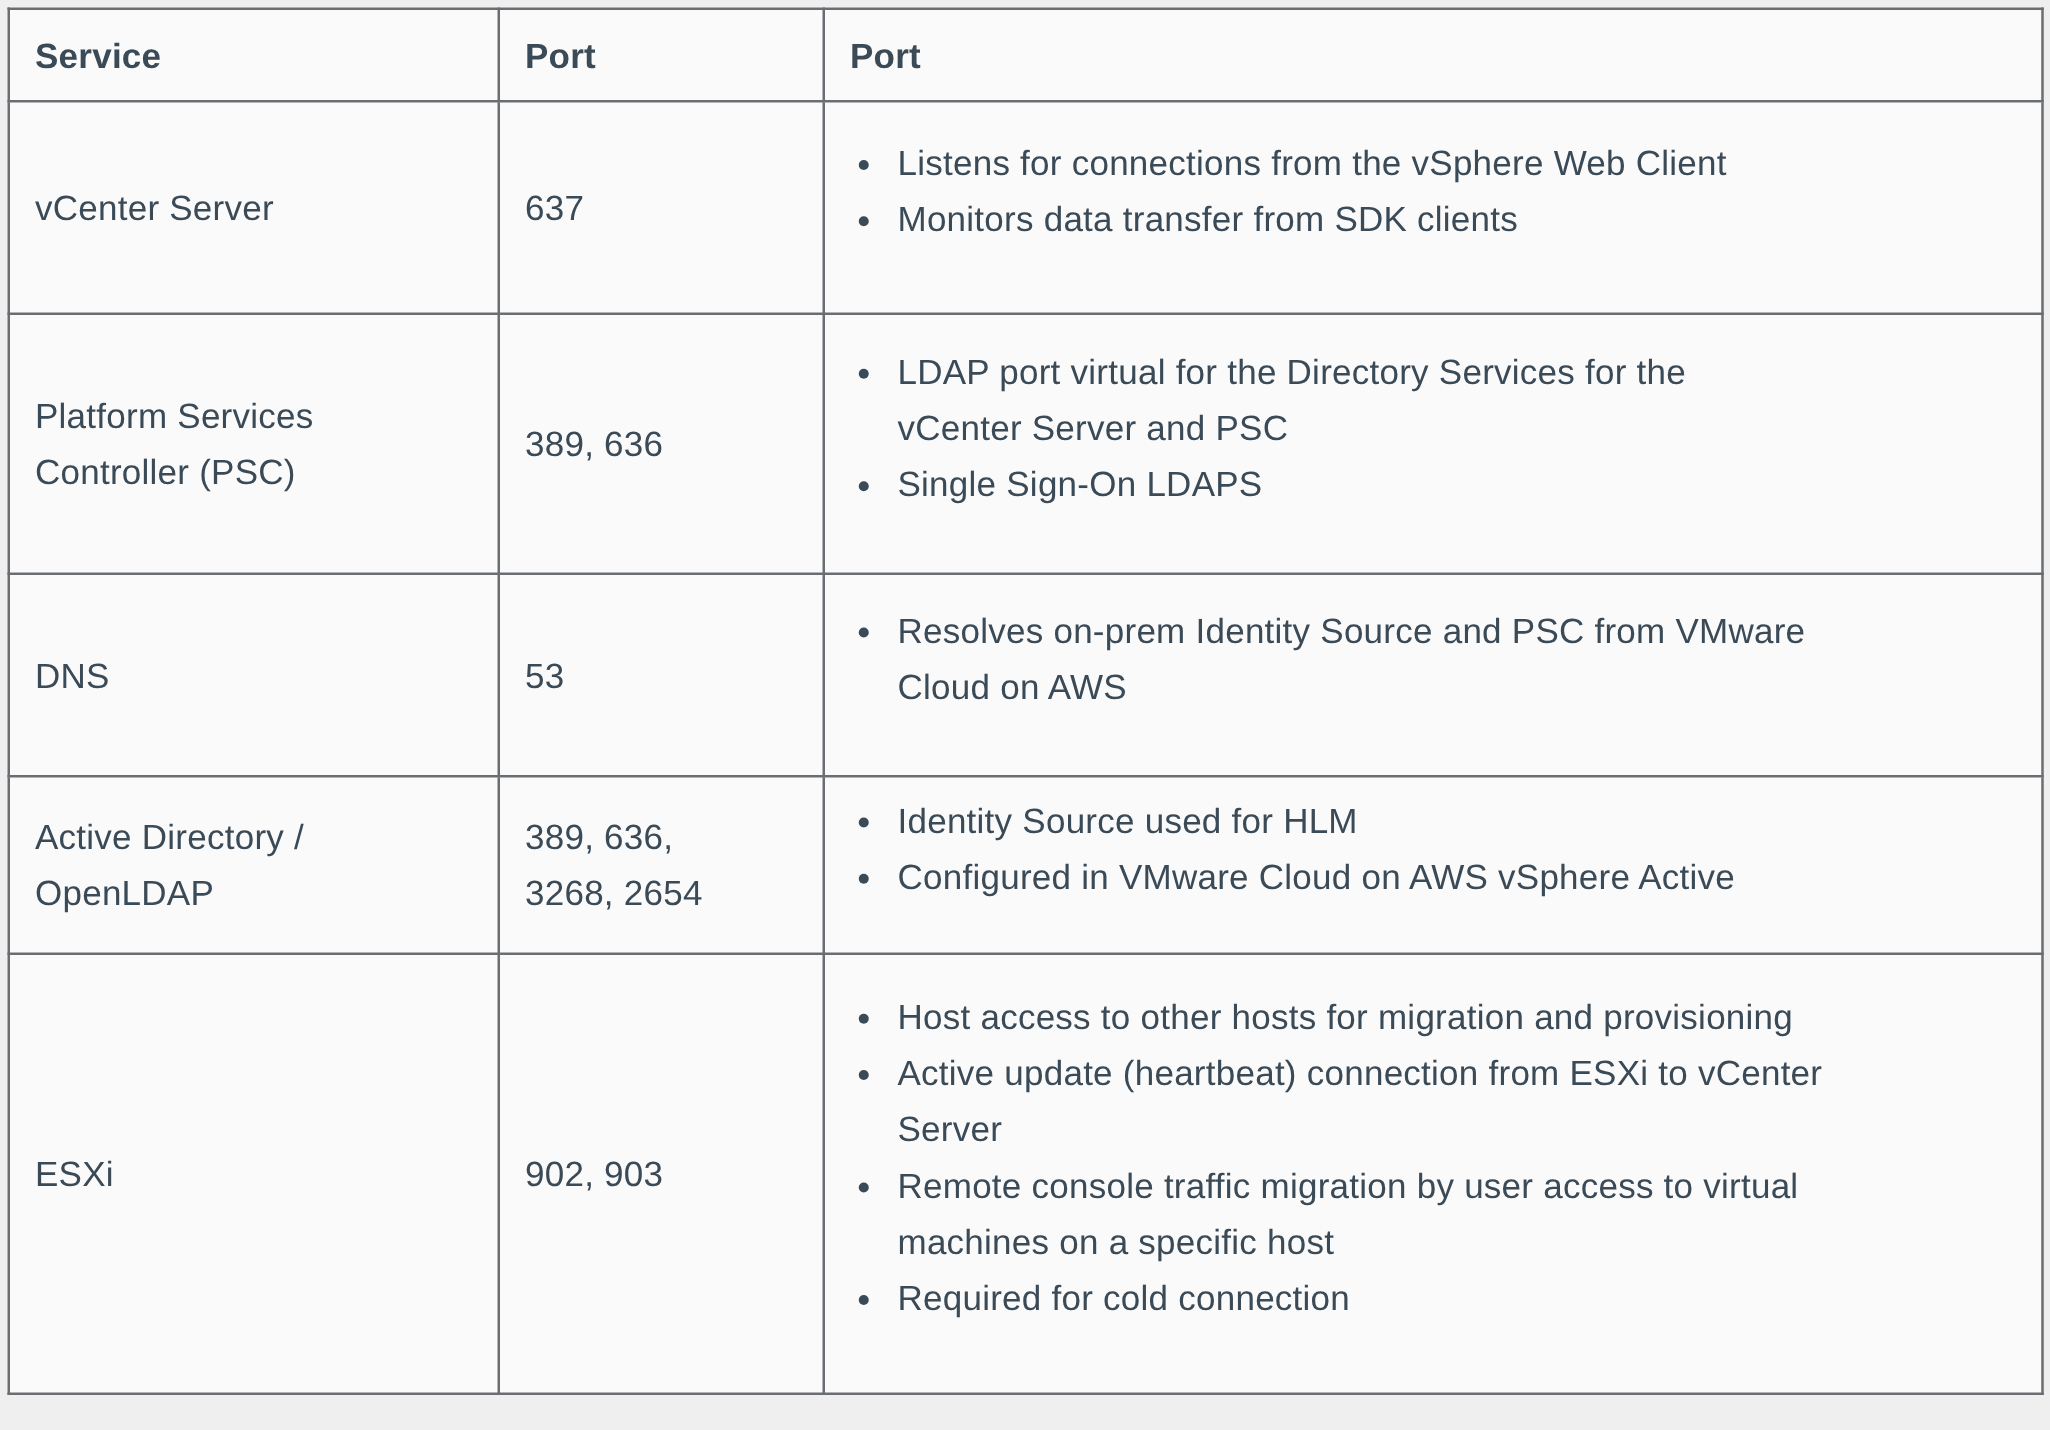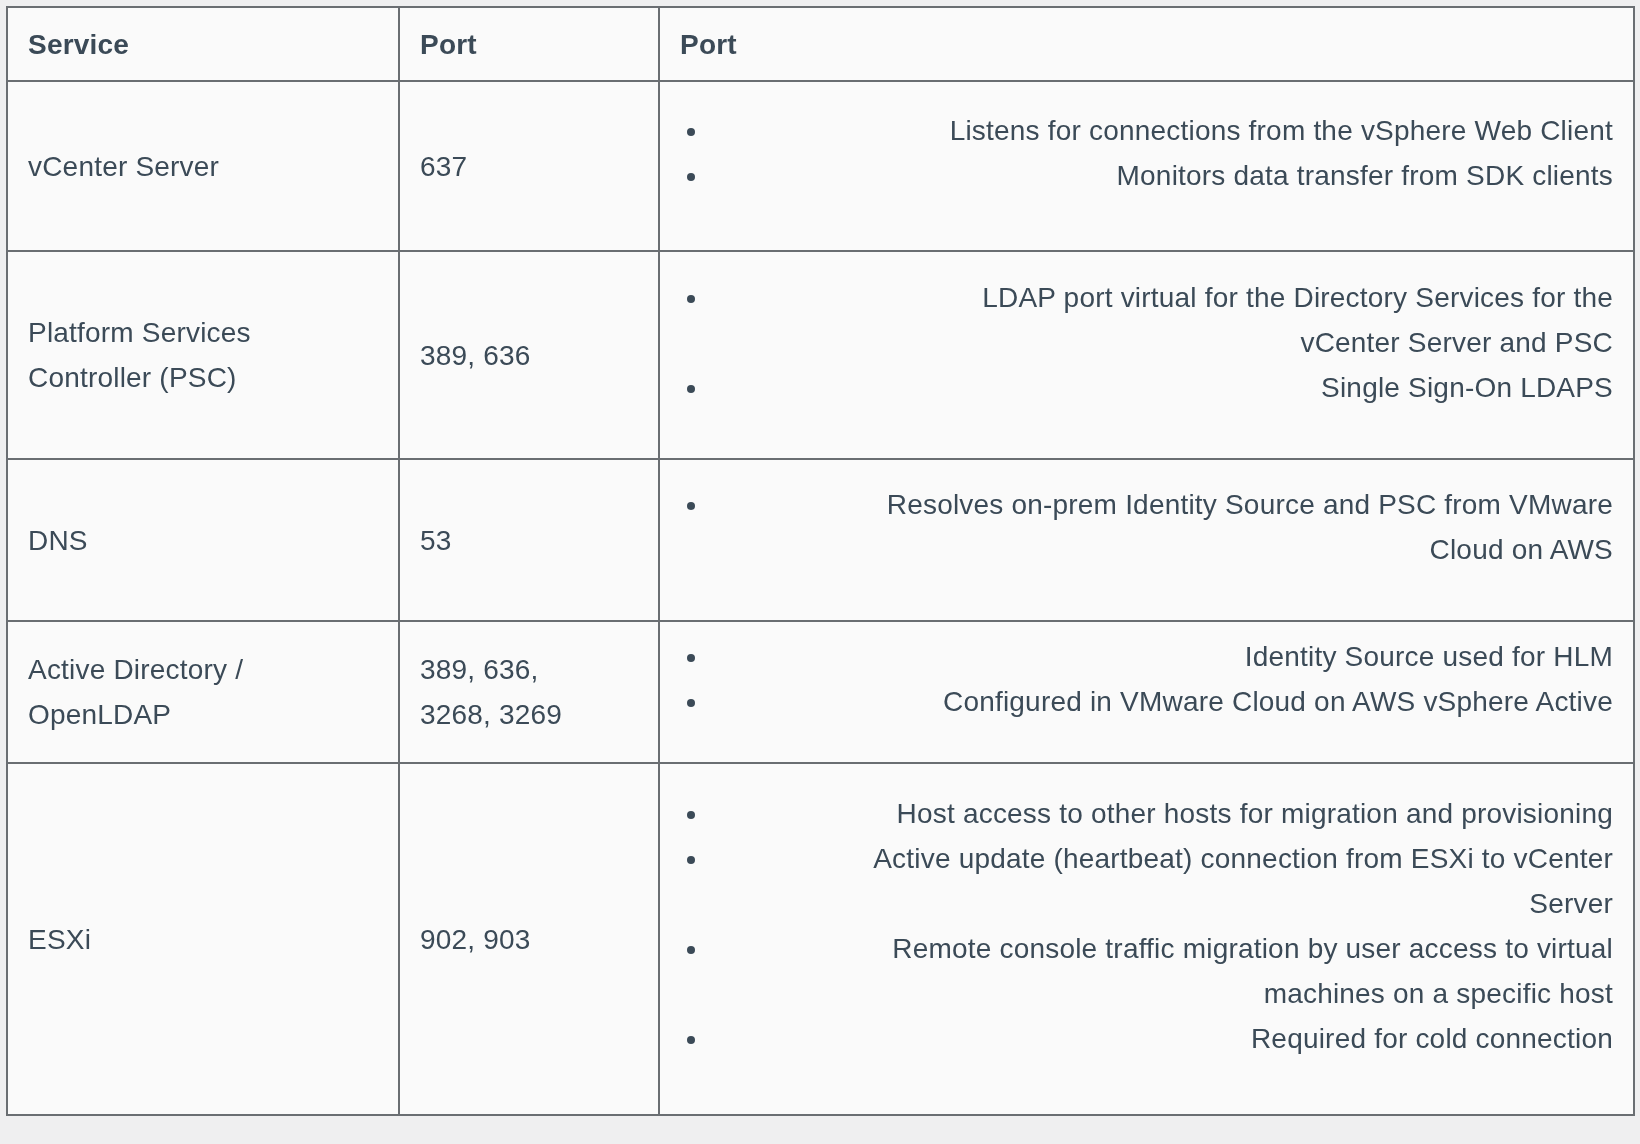--- a/index.html
+++ b/index.html
@@ -50,21 +50,20 @@
   tbody tr:nth-child(5) { height: 352px; }
 
   td.cell-service, td.cell-port {
     white-space: pre-line; 
   }
   td.cell-notes { padding-left: 18px; }
   ul.notes-list {
     margin: 0 0 26px 0;   
     padding-left: 32px;
     list-style: disc;
-    text-align: right;
   }
   ul.notes-list li {
     padding-left: 8px;
     white-space: pre-line; 
   }
 </style>
 </head>
 <body>
 
 <div class="page">
@@ -111,21 +110,21 @@
             <ul class="notes-list">
               <li>Resolves on-prem Identity Source and PSC from VMware
 Cloud on AWS</li>
             </ul>
           </td>
         </tr>
         <tr>
           <td class="cell-service">Active Directory /
 OpenLDAP</td>
           <td class="cell-port">389, 636,
-3268, 3269</td>
+3268, 2654</td>
           <td class="cell-notes">
             <ul class="notes-list">
               <li>Identity Source used for HLM</li>
               <li>Configured in VMware Cloud on AWS vSphere Active</li>
             </ul>
           </td>
         </tr>
         <tr>
           <td class="cell-service">ESXi</td>
           <td class="cell-port">902, 903</td>

